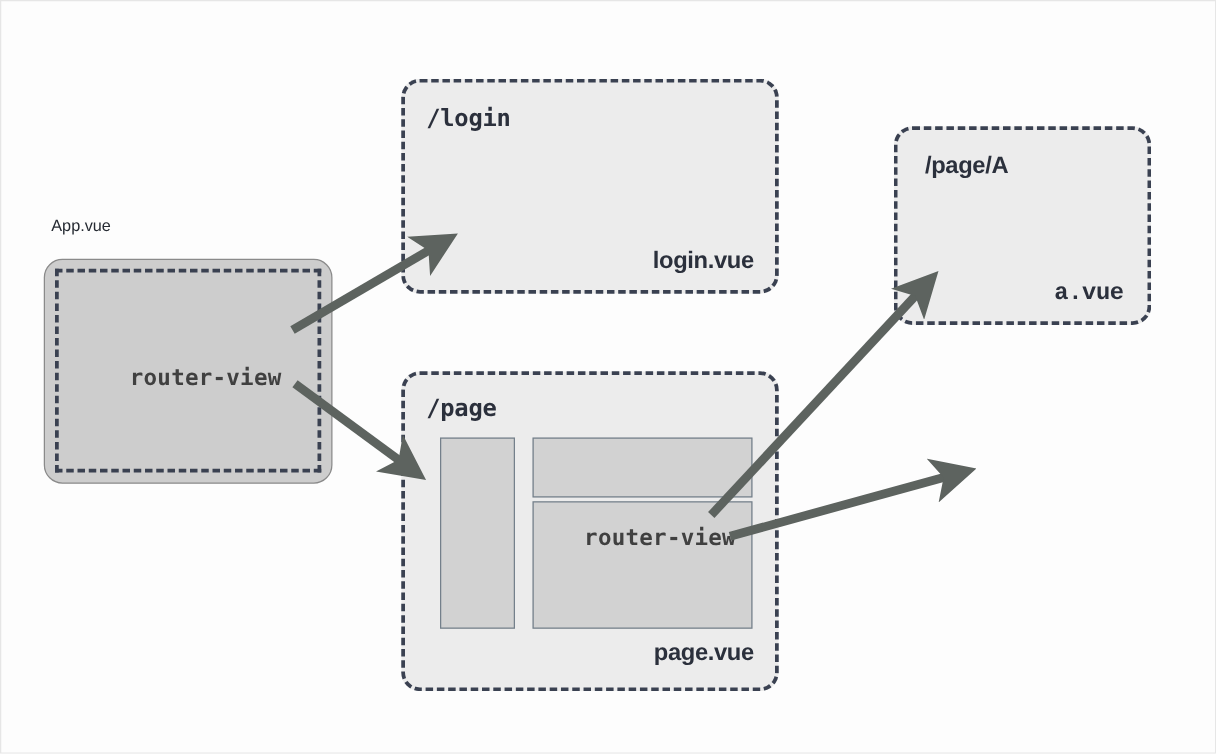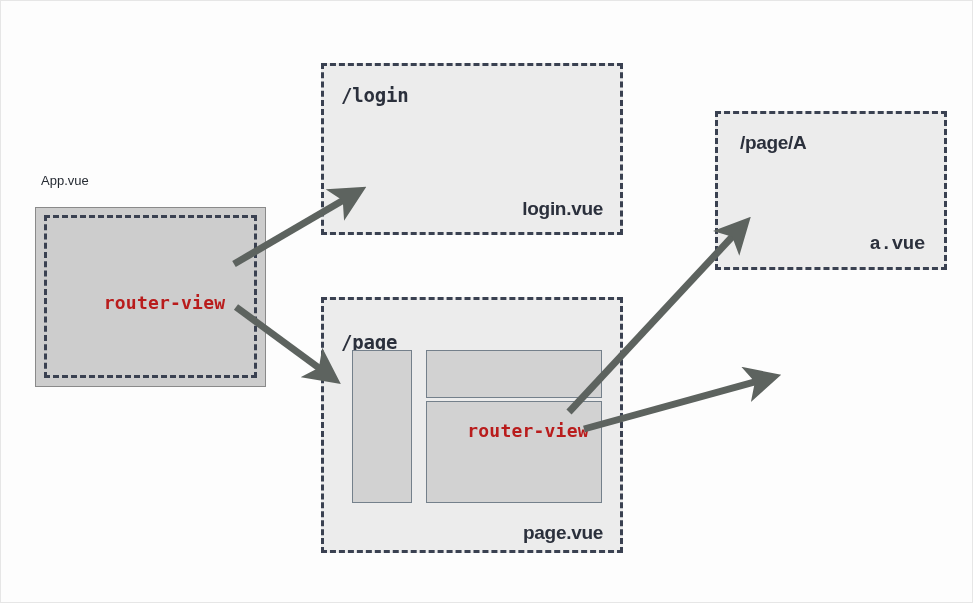--- a/index.html
+++ b/index.html
@@ -16,20 +16,21 @@
     border: 1px solid #e6e6e6;
     box-sizing: border-box;
     overflow: hidden;
     font-family: "Liberation Sans", sans-serif;
   }
 
   
   .box {
     position: absolute;
     box-sizing: border-box;
+    border-radius: 15px;
   }
   .dashed-box {
     border: 3px dashed #3a4151;
     background: #ececec;
   }
   .solid-box {
     border: 1px solid #8a8a8a;
     background: #cdcdcd;
   }
   .inner-dashed {
@@ -69,21 +70,21 @@
     color: #2b303c;
     white-space: nowrap;
     letter-spacing: -0.3px;
     text-align: right;
   }
   .component-label {
     position: absolute;
     font-family: "DejaVu Sans Mono", "Liberation Mono", monospace;
     font-size: 18px;
     font-weight: 700;
-    color: #b91c1c;
+    color: #404040;
     white-space: nowrap;
     letter-spacing: 0.2px;
     padding-left: 28px;
   }
   .caption {
     position: absolute;
     font-family: "Liberation Sans", sans-serif;
     font-size: 13px;
     font-weight: 400;
     color: #262b33;
@@ -111,34 +112,34 @@
     <div class="inner-dashed" style="left:8px; top:7px; right:8px; bottom:8px;"></div>
     <div class="component-label" style="left:0; right:0; top:84px; text-align:center;">router-view</div>
   </div>
 
   <div class="box dashed-box" style="left:320px; top:62px; width:302px; height:172px;">
     <div class="route-label" style="left:17px; top:18px;">/login</div>
     <div class="file-label" style="right:17px; bottom:12px;">login.vue</div>
   </div>
 
   <div class="box dashed-box" style="left:320px; top:296px; width:302px; height:256px;">
-    <div class="route-label" style="left:17px; top:16px;margin-top:15px;">/page</div>
+    <div class="route-label" style="left:17px; top:16px;">/page</div>
 
     <div class="sub-rect" style="left:28px; top:50px; width:60px; height:153px;"></div>
 
     <div class="sub-rect" style="left:102px; top:50px; width:176px; height:48px;"></div>
 
     <div class="sub-rect" style="left:102px; top:101px; width:176px; height:102px;">
       <div class="component-label" style="left:0; right:0; top:18px; text-align:center;">router-view</div>
     </div>
 
-    <div class="file-label" style="right:17px; bottom:6px;">page.vue</div>
+    <div class="file-label" style="right:17px; bottom:16px;">page.vue</div>
   </div>
 
-  <div class="box dashed-box" style="left:714px; top:110px; width:232px; height:159px;">
+  <div class="box dashed-box" style="left:714px; top:100px; width:206px; height:159px;">
     <div class="route-label sans" style="left:22px; top:18px;">/page/A</div>
     <div class="file-label" style="right:19px; bottom:12px;font-family:Liberation Mono, monospace;">a.vue</div>
   </div>
 
 
   <svg id="arrow-layer" viewBox="0 0 973 603">
     <defs>
       <marker id="head" viewBox="0 0 12 12" refX="9.2" refY="6" markerWidth="5.2" markerHeight="5.2" orient="auto-start-reverse">
         <path d="M 0 0 L 12 6 L 0 12 L 3 6 z" fill="#5d635f"></path>
       </marker>

